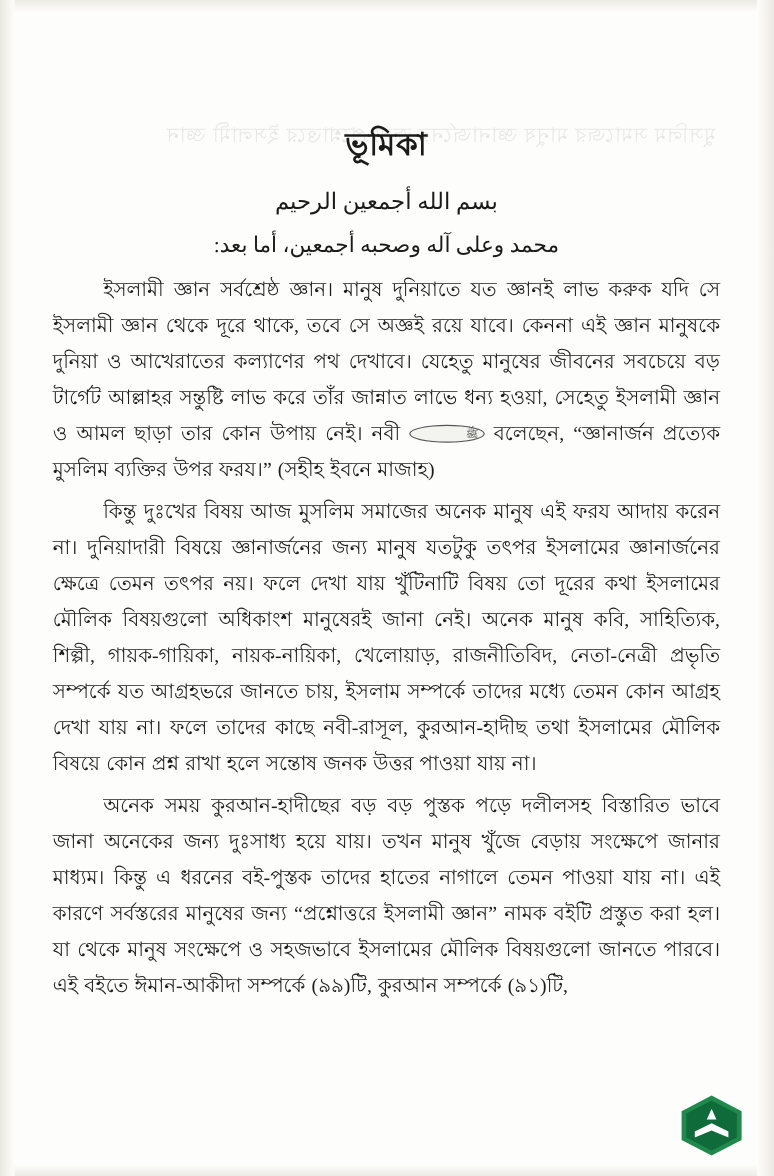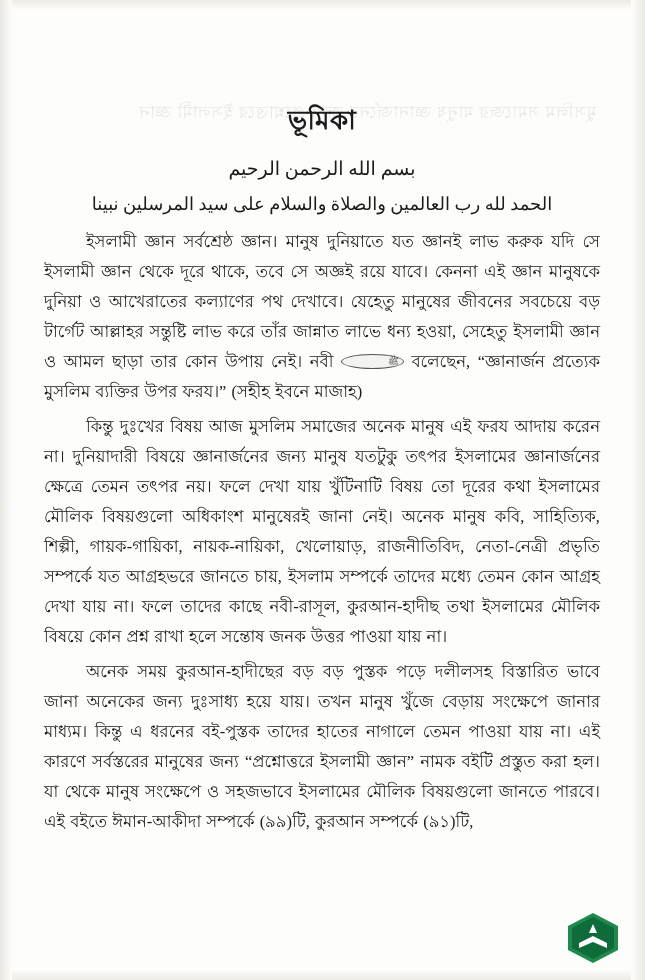--- a/index.html
+++ b/index.html
@@ -142,23 +142,23 @@
   <div class="page-edge-l"></div>
   <div class="page-edge-r"></div>
 
   <div class="bleed-through">মুসলিম সমাজের মানুষ জ্ঞানার্জনের জন্য প্রশ্নোত্তরে ইসলামী জ্ঞান</div>
 
   <div class="page-inner">
     <div class="content">
 
       <h1 class="doc-title">ভূমিকা</h1>
 
-      <div class="arabic-line">بسم الله الرحمن الرحيم</div>
+      <div class="arabic-line">بسم الله أجمعين الرحيم</div>
 
-      <div class="arabic-block">الحمد لله رب العالمين والصلاة والسلام على سيد المرسلين نبينا</div>
+      <div class="arabic-block">محمد وعلى آله وصحبه أجمعين، أما بعد:</div>
 
       <p class="para" id="p1">ইসলামী জ্ঞান সর্বশ্রেষ্ঠ জ্ঞান। মানুষ দুনিয়াতে যত জ্ঞানই লাভ করুক যদি সে ইসলামী জ্ঞান থেকে দূরে থাকে, তবে সে অজ্ঞই রয়ে যাবে। কেননা এই জ্ঞান মানুষকে দুনিয়া ও আখেরাতের কল্যাণের পথ দেখাবে। যেহেতু মানুষের জীবনের সবচেয়ে বড় টার্গেট আল্লাহর সন্তুষ্টি লাভ করে তাঁর জান্নাত লাভে ধন্য হওয়া, সেহেতু ইসলামী জ্ঞান ও আমল ছাড়া তার কোন উপায় নেই। নবী <span class="seal">ﷺ</span> বলেছেন, “জ্ঞানার্জন প্রত্যেক মুসলিম ব্যক্তির উপর ফরয।” (সহীহ ইবনে মাজাহ)</p>
       <p class="para" id="p2">কিন্তু দুঃখের বিষয় আজ মুসলিম সমাজের অনেক মানুষ এই ফরয আদায় করেন না। দুনিয়াদারী বিষয়ে জ্ঞানার্জনের জন্য মানুষ যতটুকু তৎপর ইসলামের জ্ঞানার্জনের ক্ষেত্রে তেমন তৎপর নয়। ফলে দেখা যায় খুঁটিনাটি বিষয় তো দূরের কথা ইসলামের মৌলিক বিষয়গুলো অধিকাংশ মানুষেরই জানা নেই। অনেক মানুষ কবি, সাহিত্যিক, শিল্পী, গায়ক-গায়িকা, নায়ক-নায়িকা, খেলোয়াড়, রাজনীতিবিদ, নেতা-নেত্রী প্রভৃতি সম্পর্কে যত আগ্রহভরে জানতে চায়, ইসলাম সম্পর্কে তাদের মধ্যে তেমন কোন আগ্রহ দেখা যায় না। ফলে তাদের কাছে নবী-রাসূল, কুরআন-হাদীছ তথা ইসলামের মৌলিক বিষয়ে কোন প্রশ্ন রাখা হলে সন্তোষ জনক উত্তর পাওয়া যায় না।</p>
       <p class="para" id="p3">অনেক সময় কুরআন-হাদীছের বড় বড় পুস্তক পড়ে দলীলসহ বিস্তারিত ভাবে জানা অনেকের জন্য দুঃসাধ্য হয়ে যায়। তখন মানুষ খুঁজে বেড়ায় সংক্ষেপে জানার মাধ্যম। কিন্তু এ ধরনের বই-পুস্তক তাদের হাতের নাগালে তেমন পাওয়া যায় না। এই কারণে সর্বস্তরের মানুষের জন্য <span class="bold">“প্রশ্নোত্তরে ইসলামী জ্ঞান”</span> নামক বইটি প্রস্তুত করা হল। যা থেকে মানুষ সংক্ষেপে ও সহজভাবে ইসলামের মৌলিক বিষয়গুলো জানতে পারবে। এই বইতে ঈমান-আকীদা সম্পর্কে (৯৯)টি, কুরআন সম্পর্কে (৯১)টি,</p>
 
     </div>
   </div>
 
   <div class="logo">
     <svg viewBox="0 0 52 52" width="52" height="52" aria-hidden="true">

